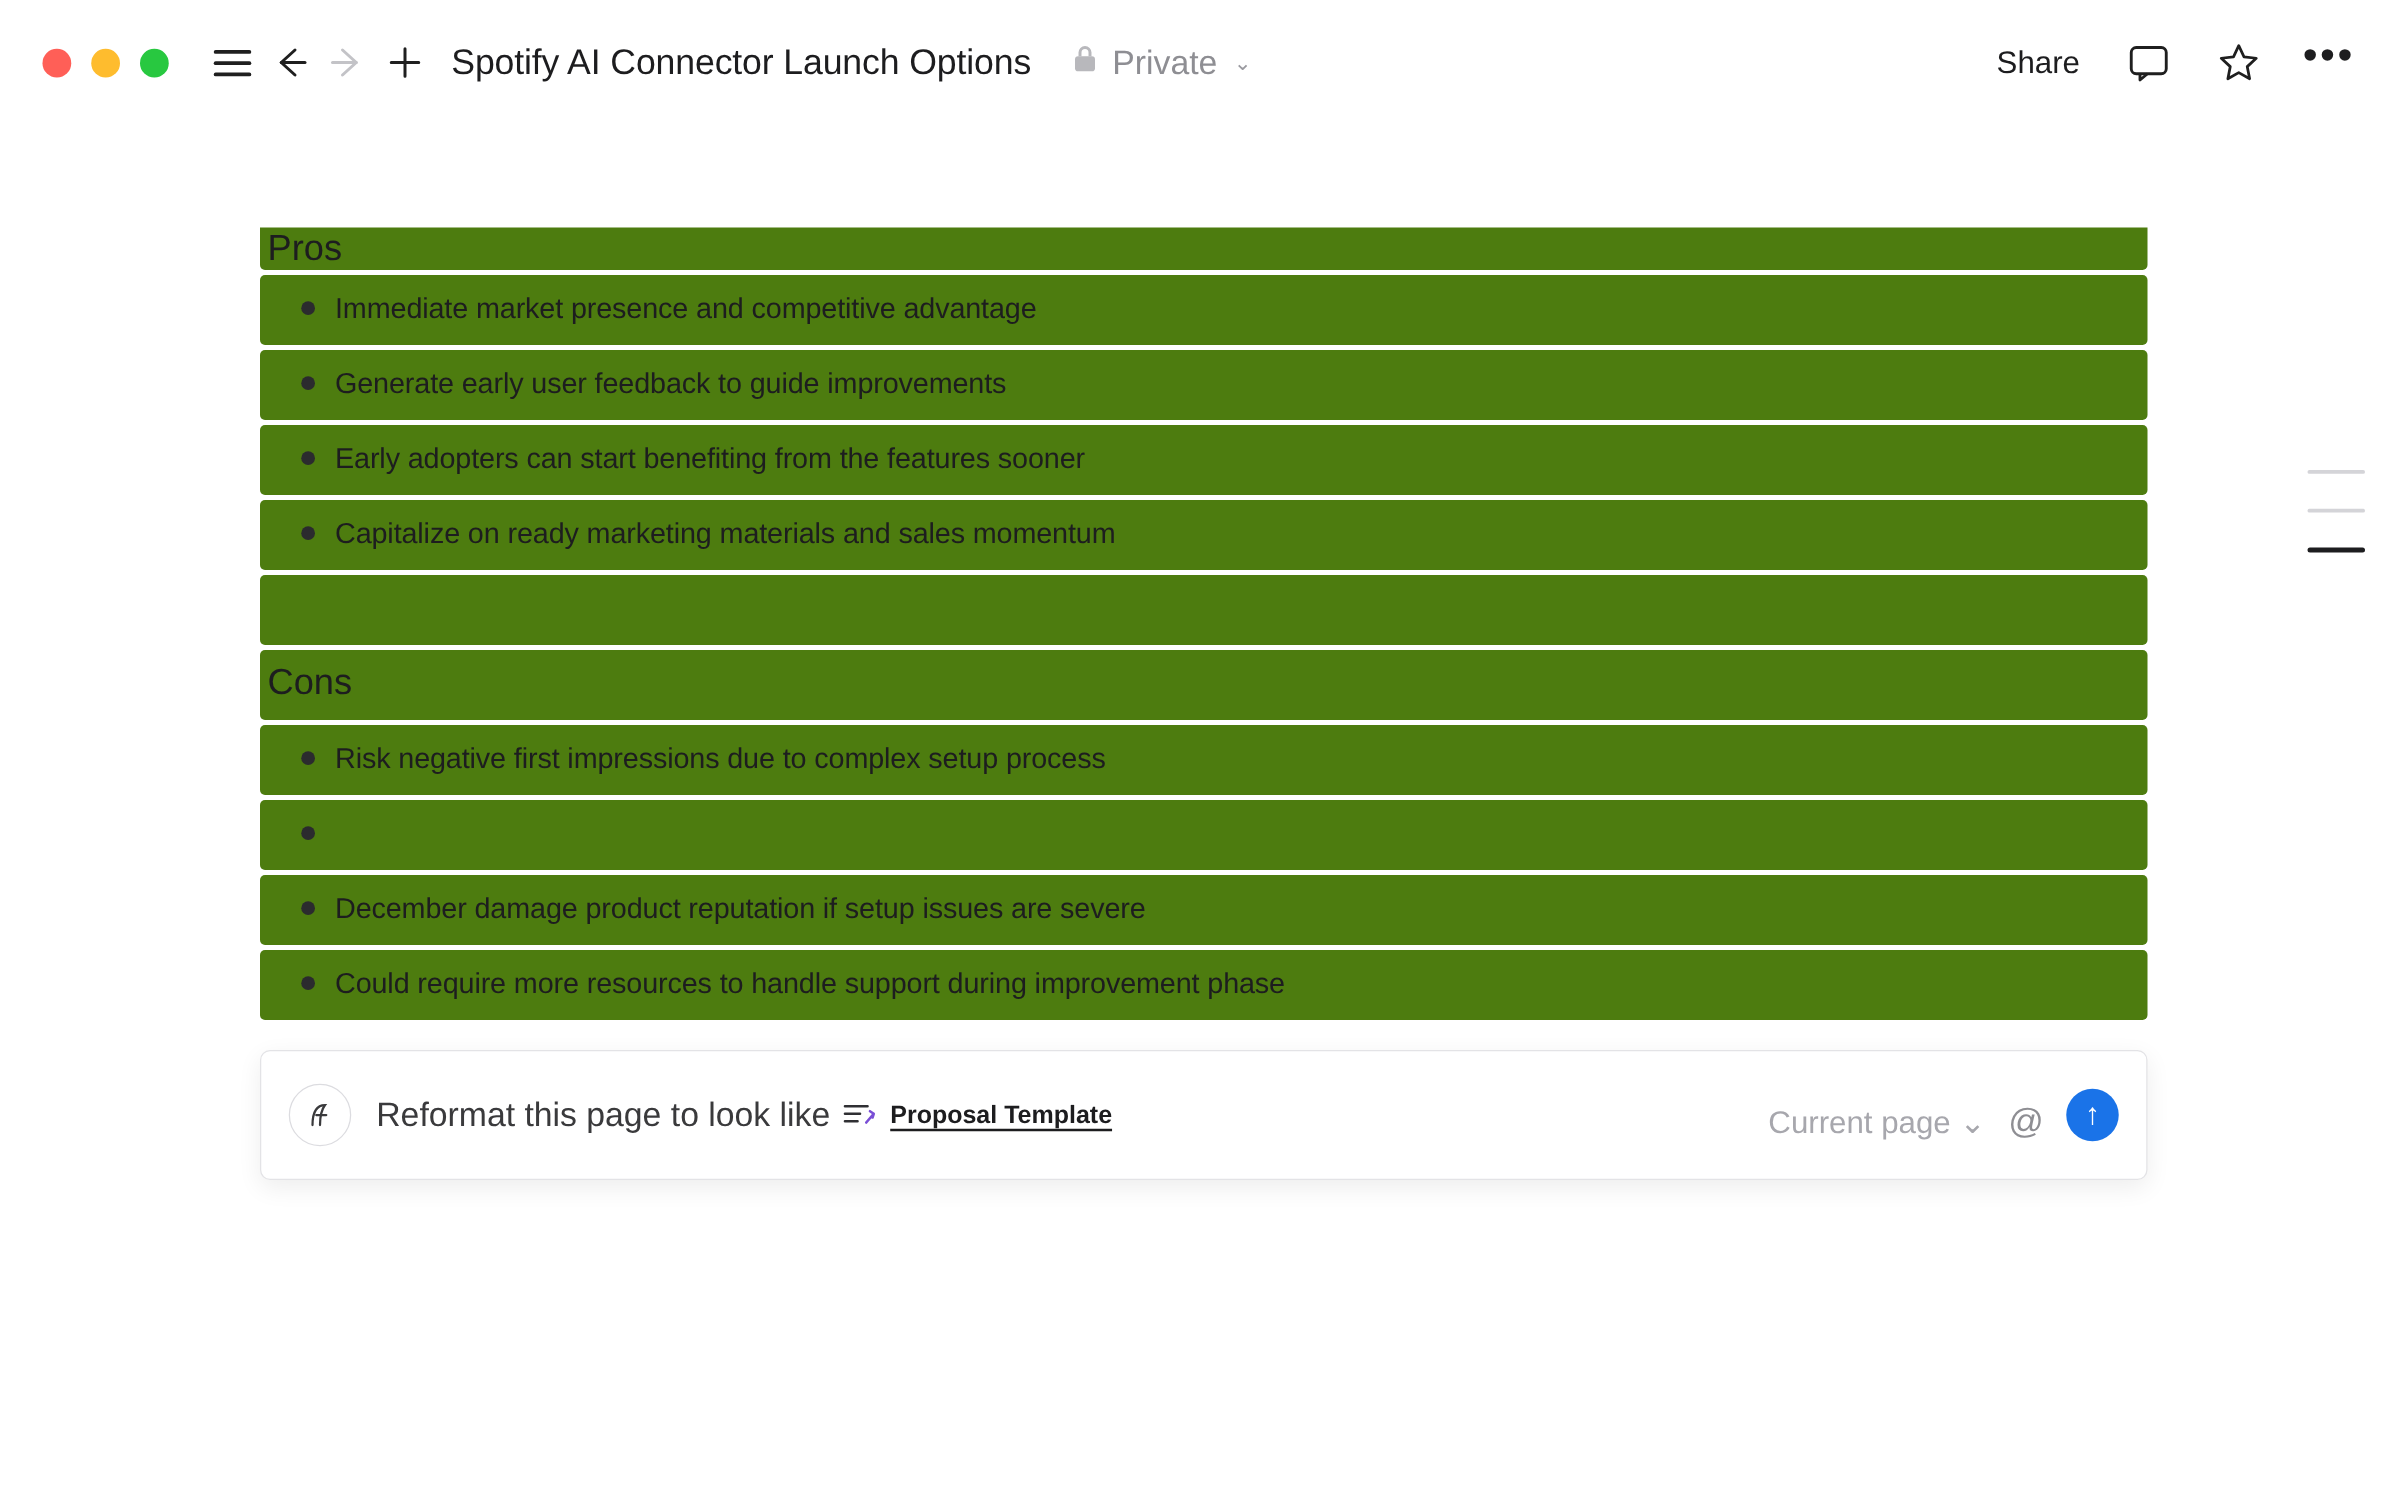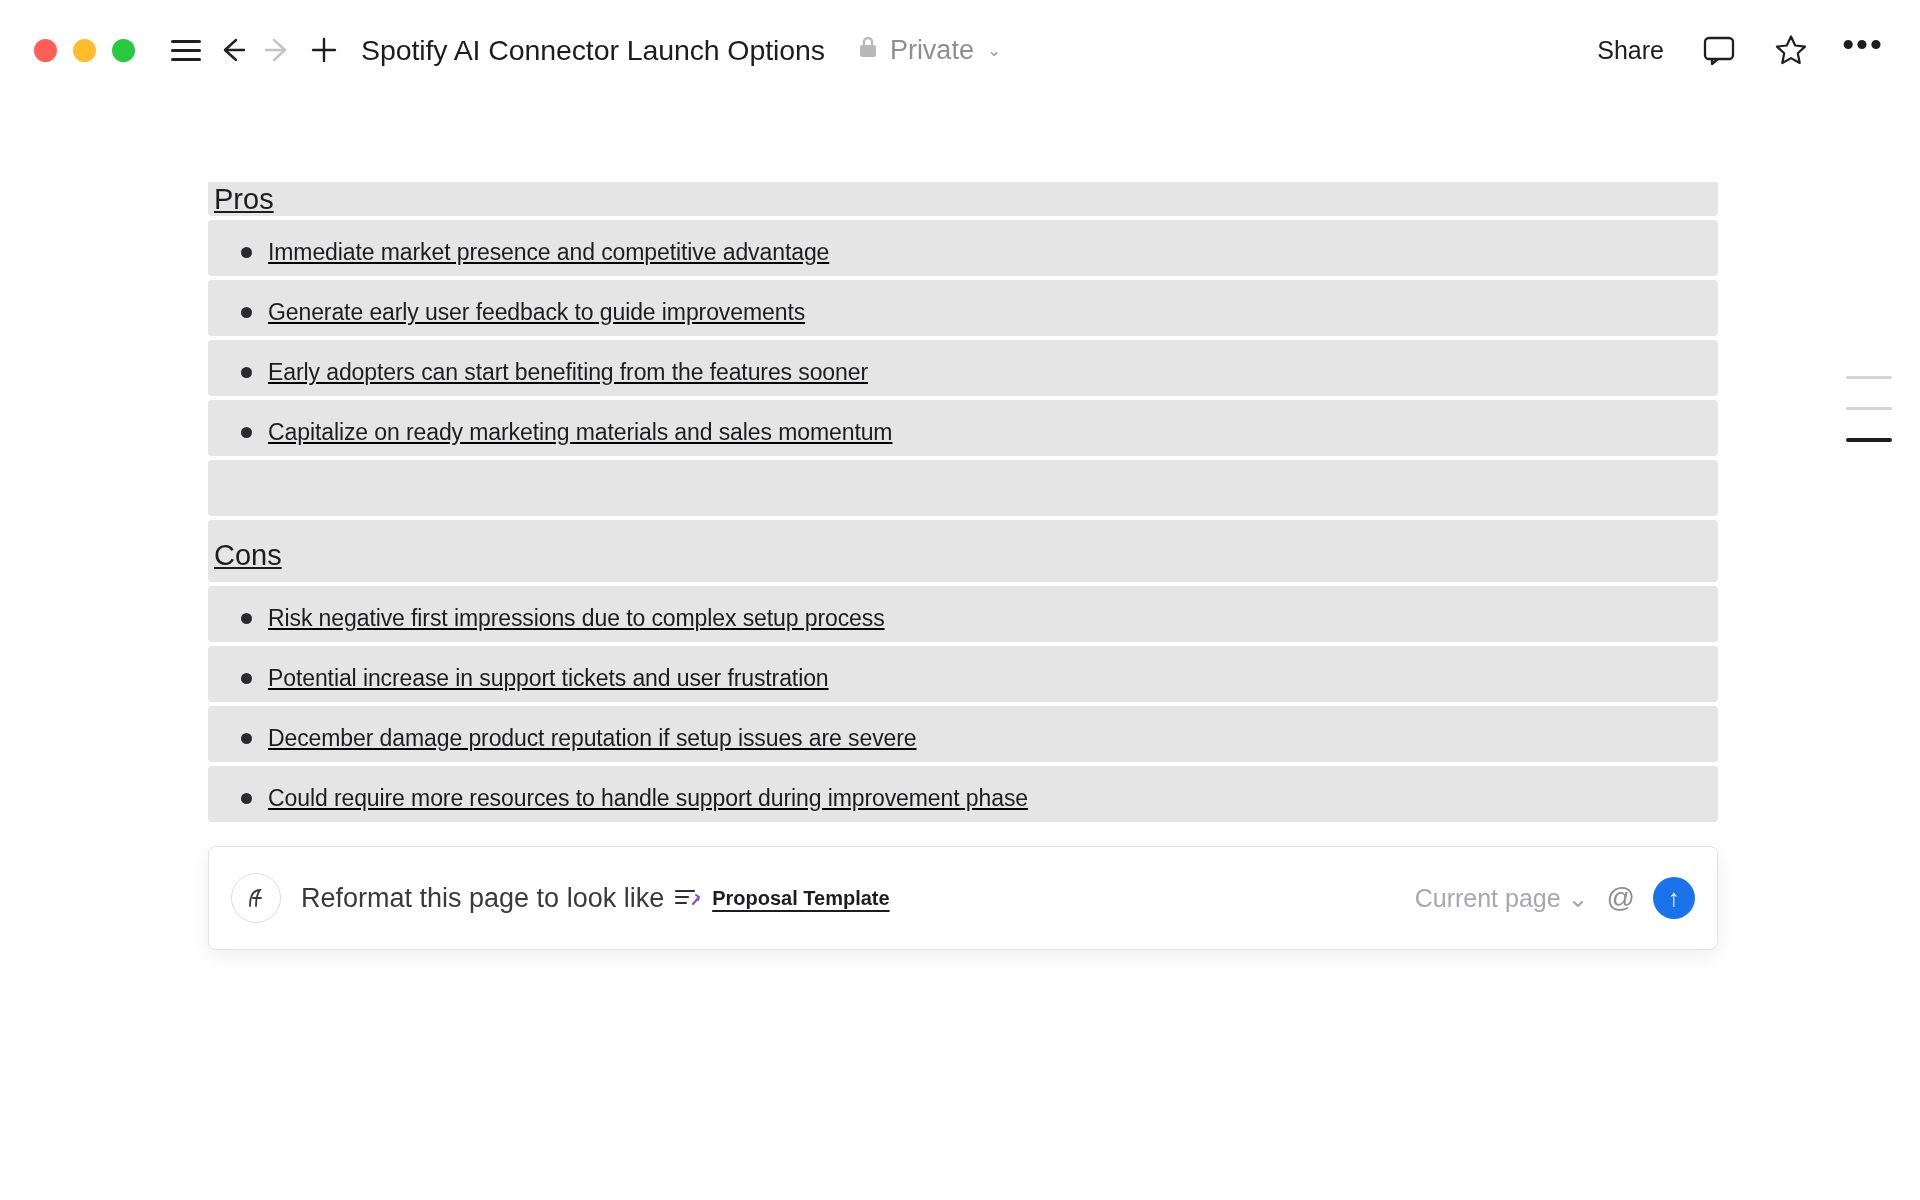--- a/index.html
+++ b/index.html
@@ -96,28 +96,27 @@
     padding: 0 0 0 0;
   }
   .content {
     position: absolute;
     left: 208px;
     top: 82px;
     width: 1510px;
   }
 
   .block {
-    background: #e5e5e5;
+    background: #4d7c0f;
     border-radius: 4px;
-    padding: 19px 16px 10px 16px;
+    padding: 6px 16px 10px 16px;
     margin-bottom: 4px;
     min-height: 56px;
     display: flex;
     align-items: center;
-    text-decoration: underline;
   }
   .block.heading {
     font-size: 29px;
     color: #1d1d1f;
     padding-left: 6px;
   }
   .block.heading.clipped {
     height: 34px;
     min-height: 0;
     align-items: flex-end;
@@ -188,21 +187,21 @@
     font-size: 20px;
     color: #1d1d1f;
     font-weight: bold;
     text-decoration: underline;
     text-underline-offset: 5px;
     text-decoration-thickness: 2px;
   }
   .ai-right {
     margin-left: auto;
     display: flex;
-    align-items: center;
+    align-items: flex-end;
     gap: 18px;
   }
   .scope {
     font-size: 25px;
     color: #a7a7ad;
     display: flex;
     align-items: center;
     gap: 7px;
   }
   .at-sign { font-size: 28px; color: #8e8e93; }
@@ -332,21 +331,20 @@
       <div class="block heading">
         <span>Cons</span>
       </div>
 
       <div class="block bullet-row">
         <span class="bullet"></span>
         <span class="bullet-text">Risk negative first impressions due to complex setup process</span>
       </div>
       <div class="block bullet-row">
         <span class="bullet"></span>
-        <span class="bullet-text">Potential increase in support tickets and user frustration</span>
       </div>
       <div class="block bullet-row">
         <span class="bullet"></span>
         <span class="bullet-text">December damage product reputation if setup issues are severe</span>
       </div>
       <div class="block bullet-row">
         <span class="bullet"></span>
         <span class="bullet-text">Could require more resources to handle support during improvement phase</span>
       </div>
 

